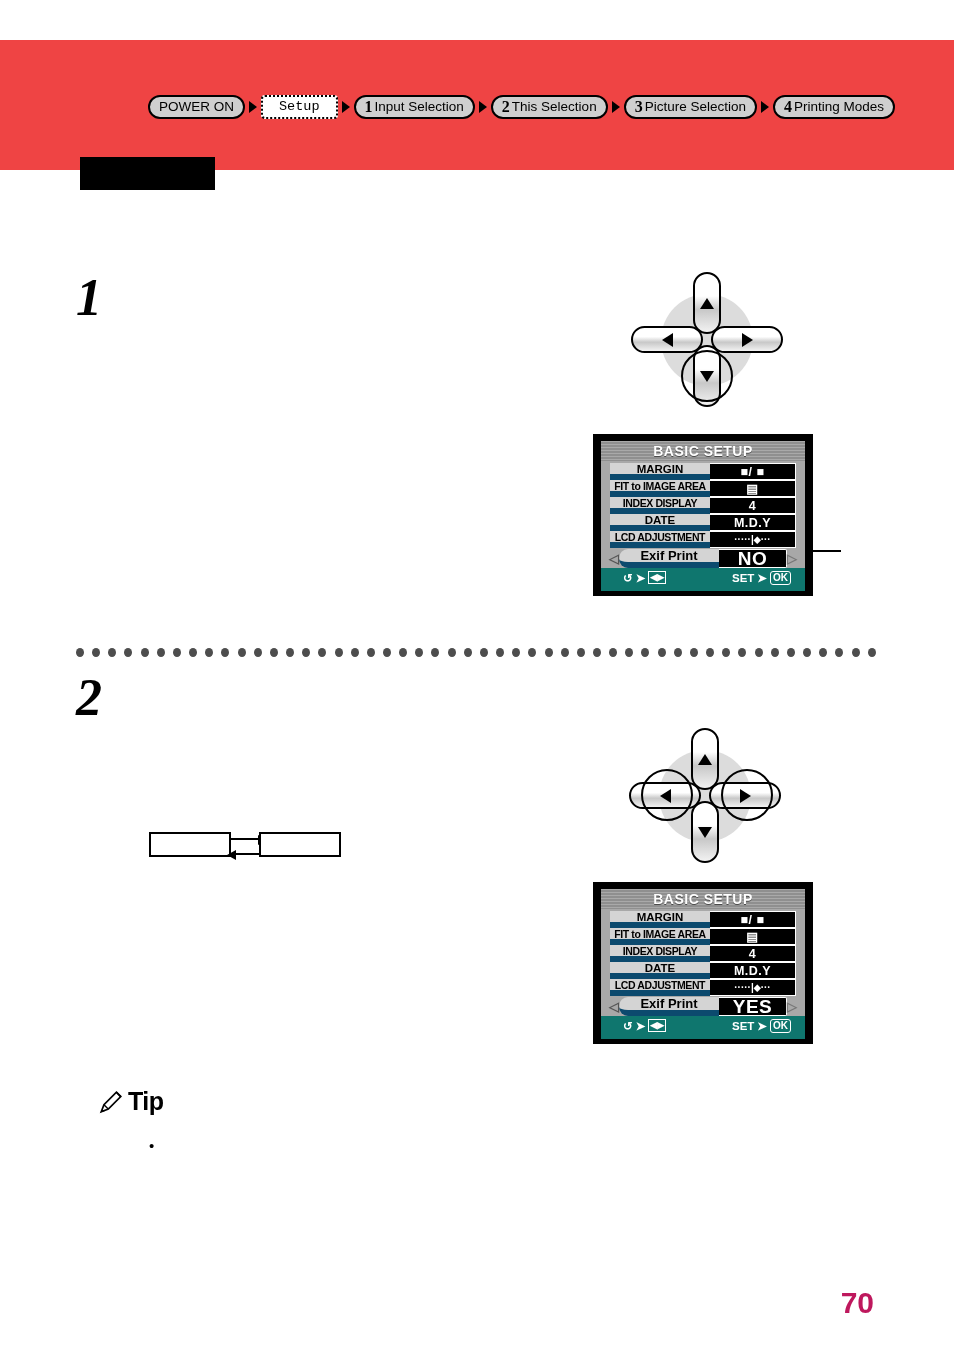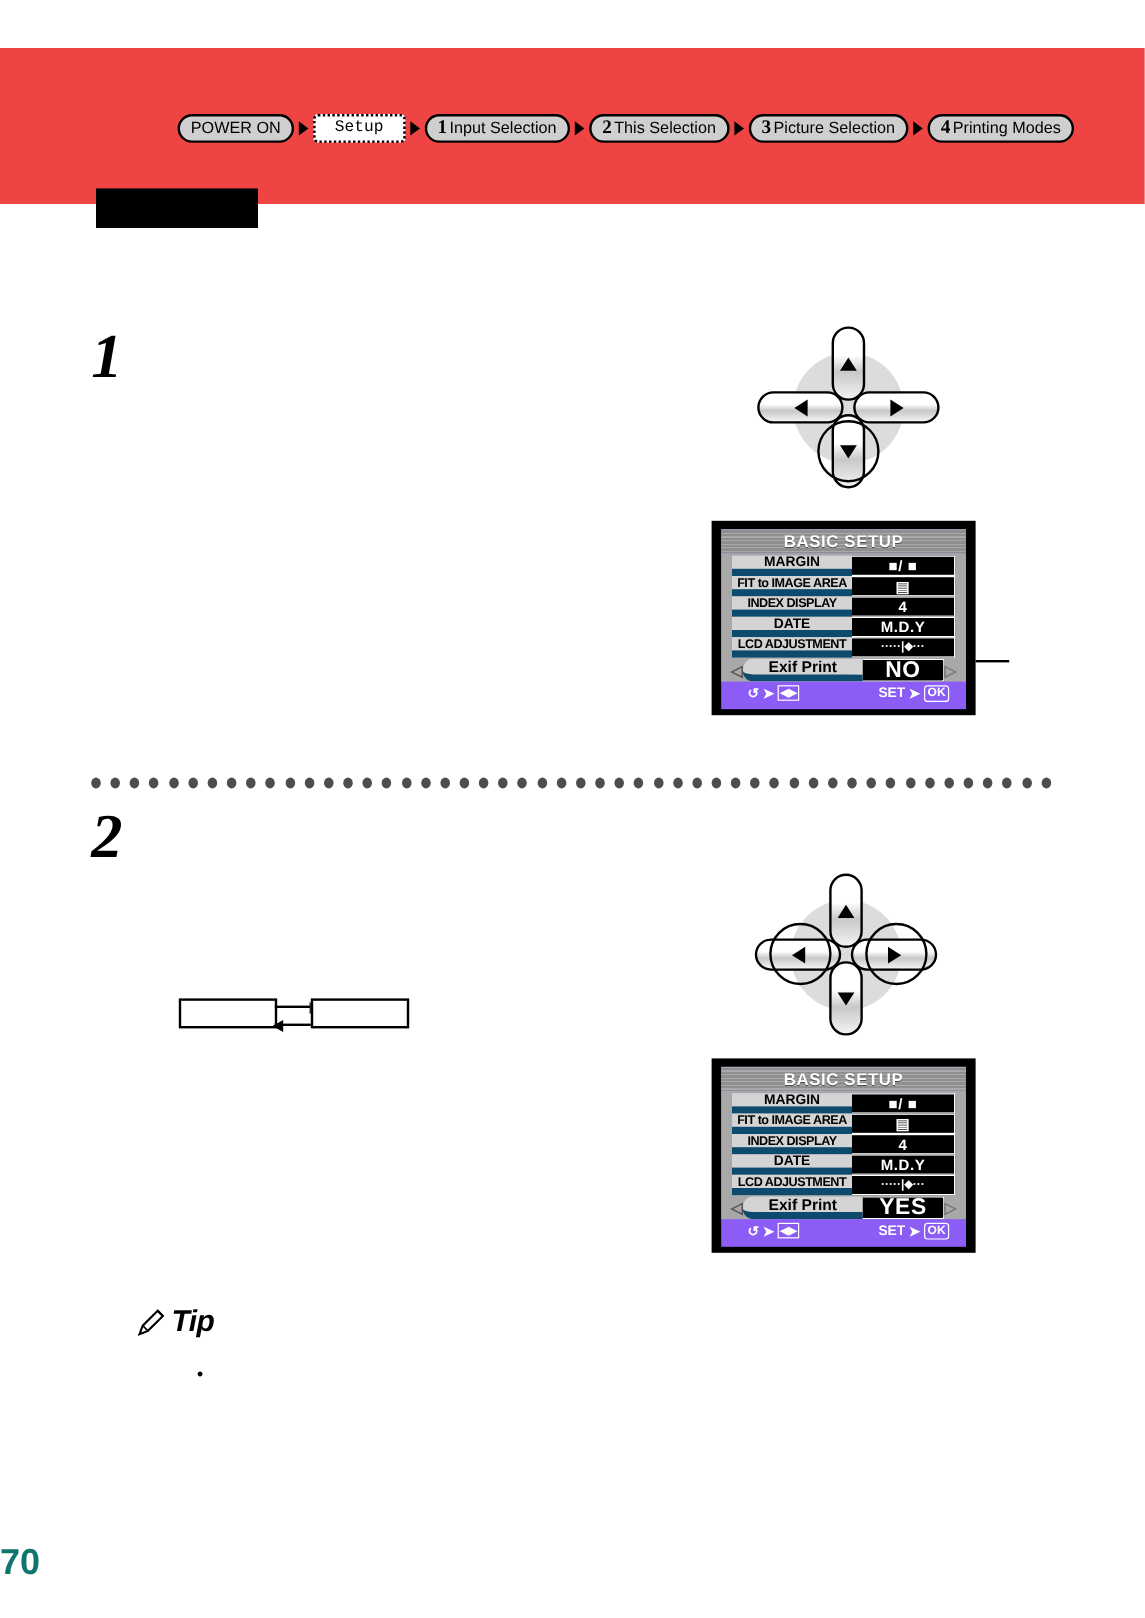--- a/index.html
+++ b/index.html
@@ -147,21 +147,21 @@
   .dpad .ring.lt { left:21px; top:51px; }
   .dpad .ring.rt { left:101px; top:51px; }
 
   
   .lcd {
     position:absolute; width:220px; height:162px;
     background:#000; padding:7px 8px 5px 8px;
   }
   .lcd.one { left:593px; top:434px; }
   .lcd.two { left:593px; top:882px; }
-  .lcd .inner { position:relative; width:100%; height:100%; background:#8b5cf6;text-align:center; }
+  .lcd .inner { position:relative; width:100%; height:100%; background:#0f766e;text-align:center; }
 
   .lcd .titlebar {
     position:relative;
     height:20px; width:100%;
     background:repeating-linear-gradient(to bottom,#a9a9a9 0px,#a9a9a9 1px,#8f8f8f 1px,#8f8f8f 3px);
     display:flex; align-items:center; justify-content:center;
   }
   .lcd .titlebar span {
     color:#ffffff;
     font-size:14px; font-weight:bold;
@@ -246,41 +246,41 @@
   .lcd .footer .okbox {
     border:1.5px solid #fff; padding:0 2px; font-size:10px; line-height:12px;
     border-radius:3px;
   }
   .lcd .pointerline {
     position:absolute; left:220px; top:116px; width:28px; height:0;
     border-top:2px solid #000;
   }
 
   
-  .tipwrap { position:absolute; left:113px; top:1087px; width:790px;font-style:italic; }
+  .tipwrap { position:absolute; left:98px; top:1087px; width:790px; }
   .tiphead { display:flex; align-items:center; gap:4px; }
   .tiphead .pencil { width:26px; height:26px; display:block; }
   .tiphead .tiptxt {
     font-size:25px; font-weight:bold; color:#000;
     font-family:"Liberation Sans", sans-serif;
     letter-spacing:-0.5px;
   }
   .tipbody {
     margin-top:19px; margin-left:65px;
     font-size:15.5px; line-height:1.4; color:#000;
     position:relative;
     font-family:"Liberation Sans", sans-serif;
   }
   .tipbody .bul { position:absolute; left:-14px; top:0px; font-size:15px; }
 
   
   .pagenum {
     position:absolute; left:0; top:1286px; width:874px;
-    text-align:left;
-    font-size:30px; font-weight:bold; color:#0f766e;
+    text-align:right;
+    font-size:30px; font-weight:bold; color:#be185d;
     font-family:"Liberation Sans", sans-serif;
   }
 </style>
 </head>
 <body>
 
 <div class="topband">
   <div class="breadcrumb">
 
     <div class="crumb">

